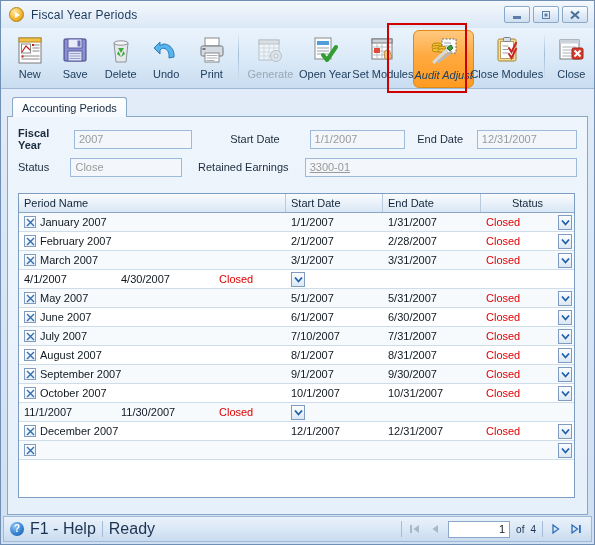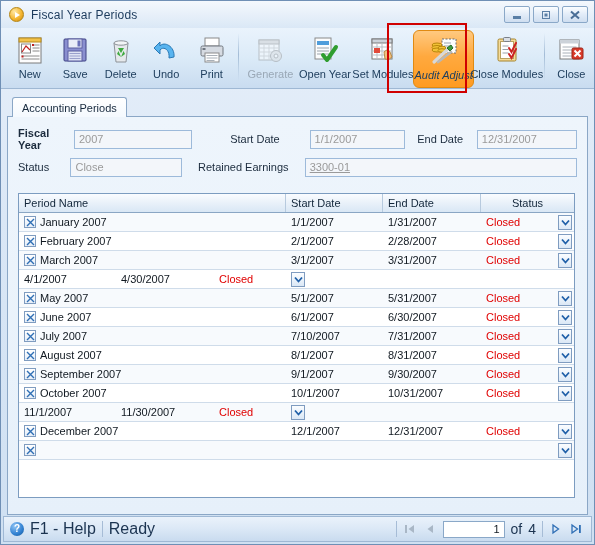--- a/index.html
+++ b/index.html
@@ -147,21 +147,21 @@
   }
   .help-icon { width:14px;height:14px;border-radius:50%;
     background:radial-gradient(circle at 35% 30%,#8fc4f5 0%,#2f7fd0 60%,#14548f 100%);
     color:#fff;font-size:10px;line-height:14px;text-align:center;font-weight:bold; }
   .sb-text { font-size:16px; color:#1b3350; }
   .sb-div { width:1px;height:16px;background:#a6bcd6; }
   .pager { margin-left:auto; display:flex; align-items:center; gap:6px; padding-right:2px; }
   .pg-arrow { width:14px;height:14px;display:flex;align-items:center;justify-content:center;}
   .pg-input { width:62px;height:17px;border:1px solid #8aa8c8;background:#fff;
     font-size:11px;color:#101820;text-align:right;padding-right:4px;line-height:15px; }
-  .pg-of { font-size:14px;color:#1b3350; }
+  .pg-of { font-size:10px;color:#1b3350; }
 </style>
 </head>
 <body>
 
 <div class="window">
 
   <div class="titlebar">
     <span class="app-icon">
         <span class="tri"></span>
       </span>

